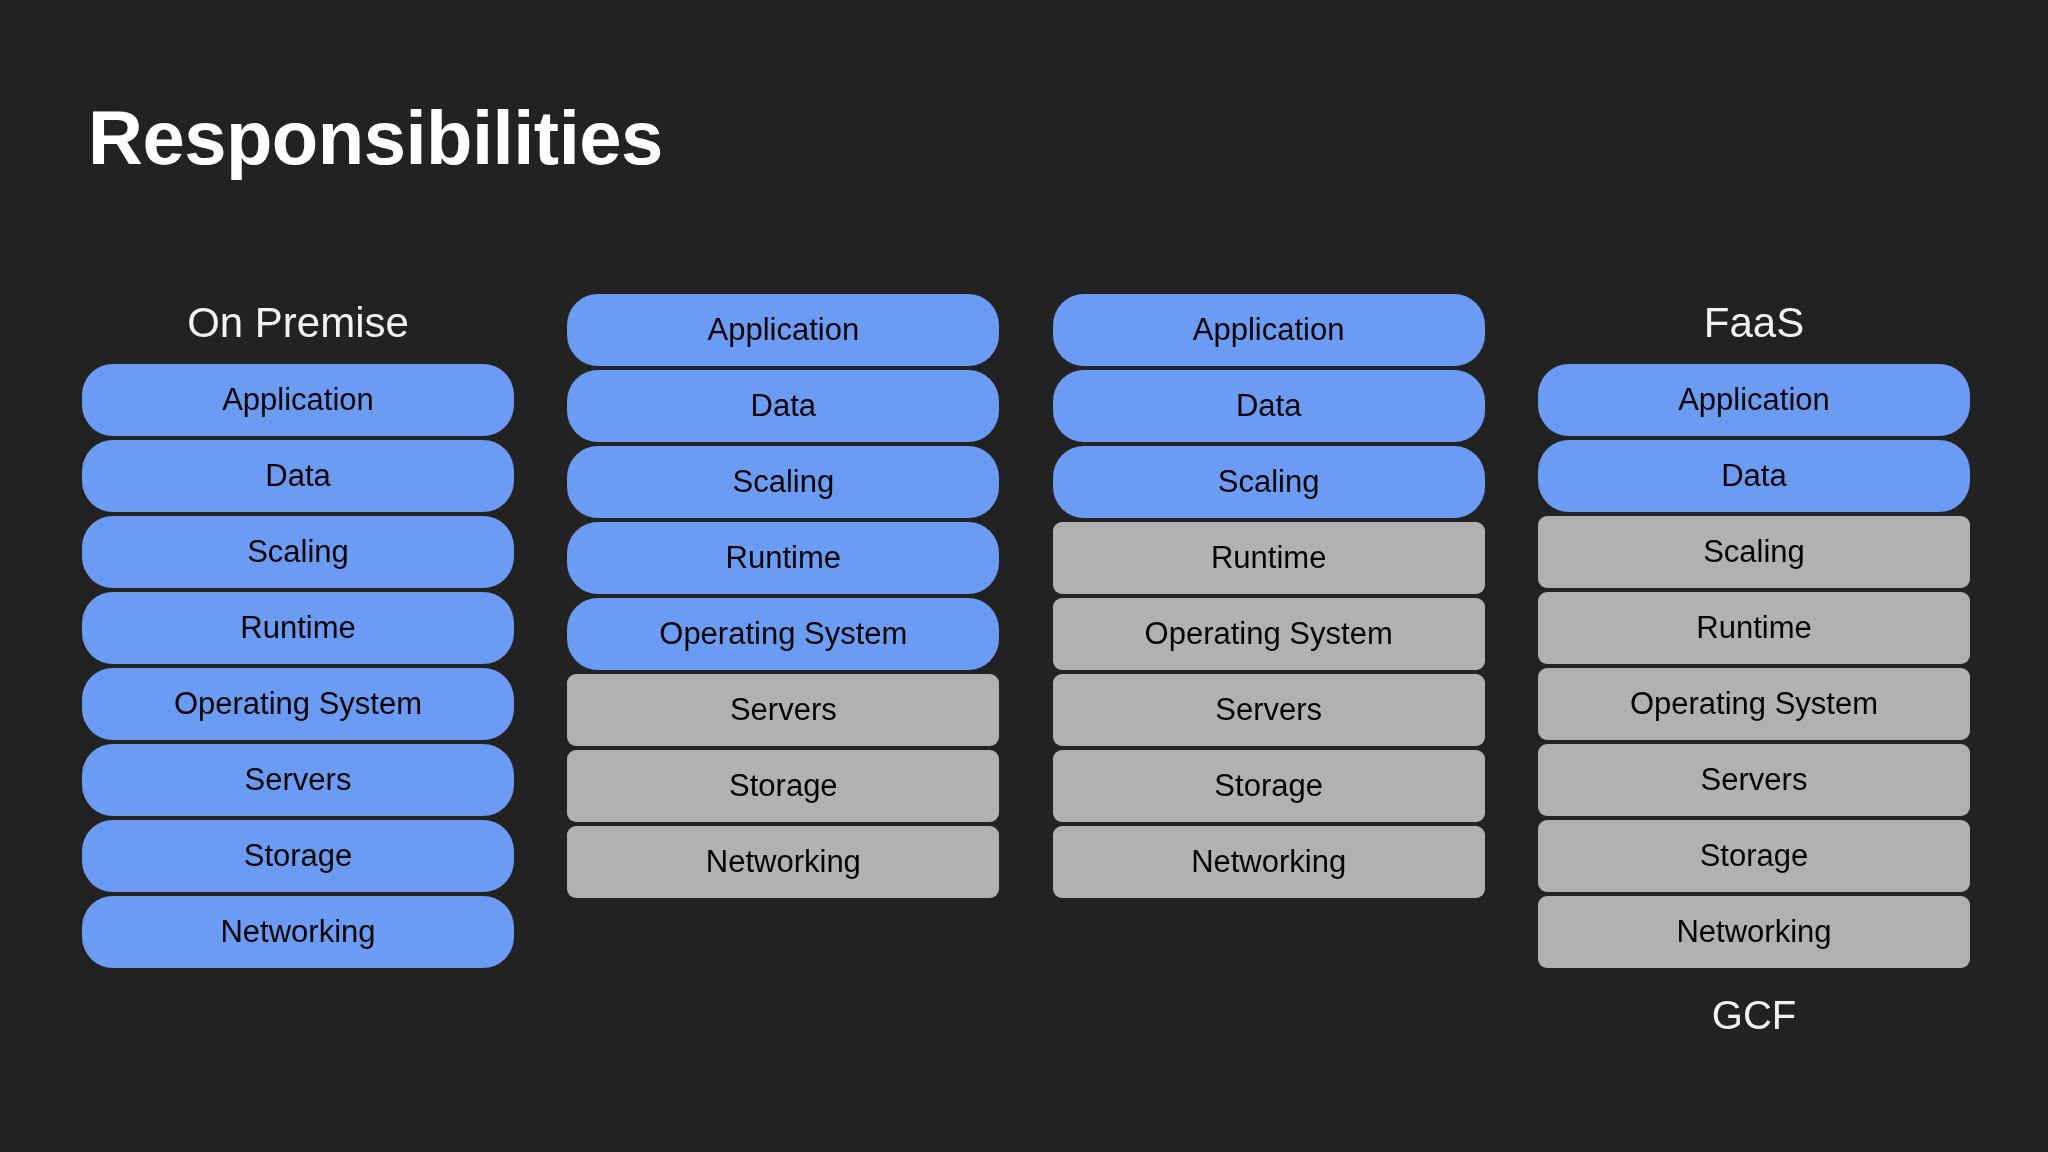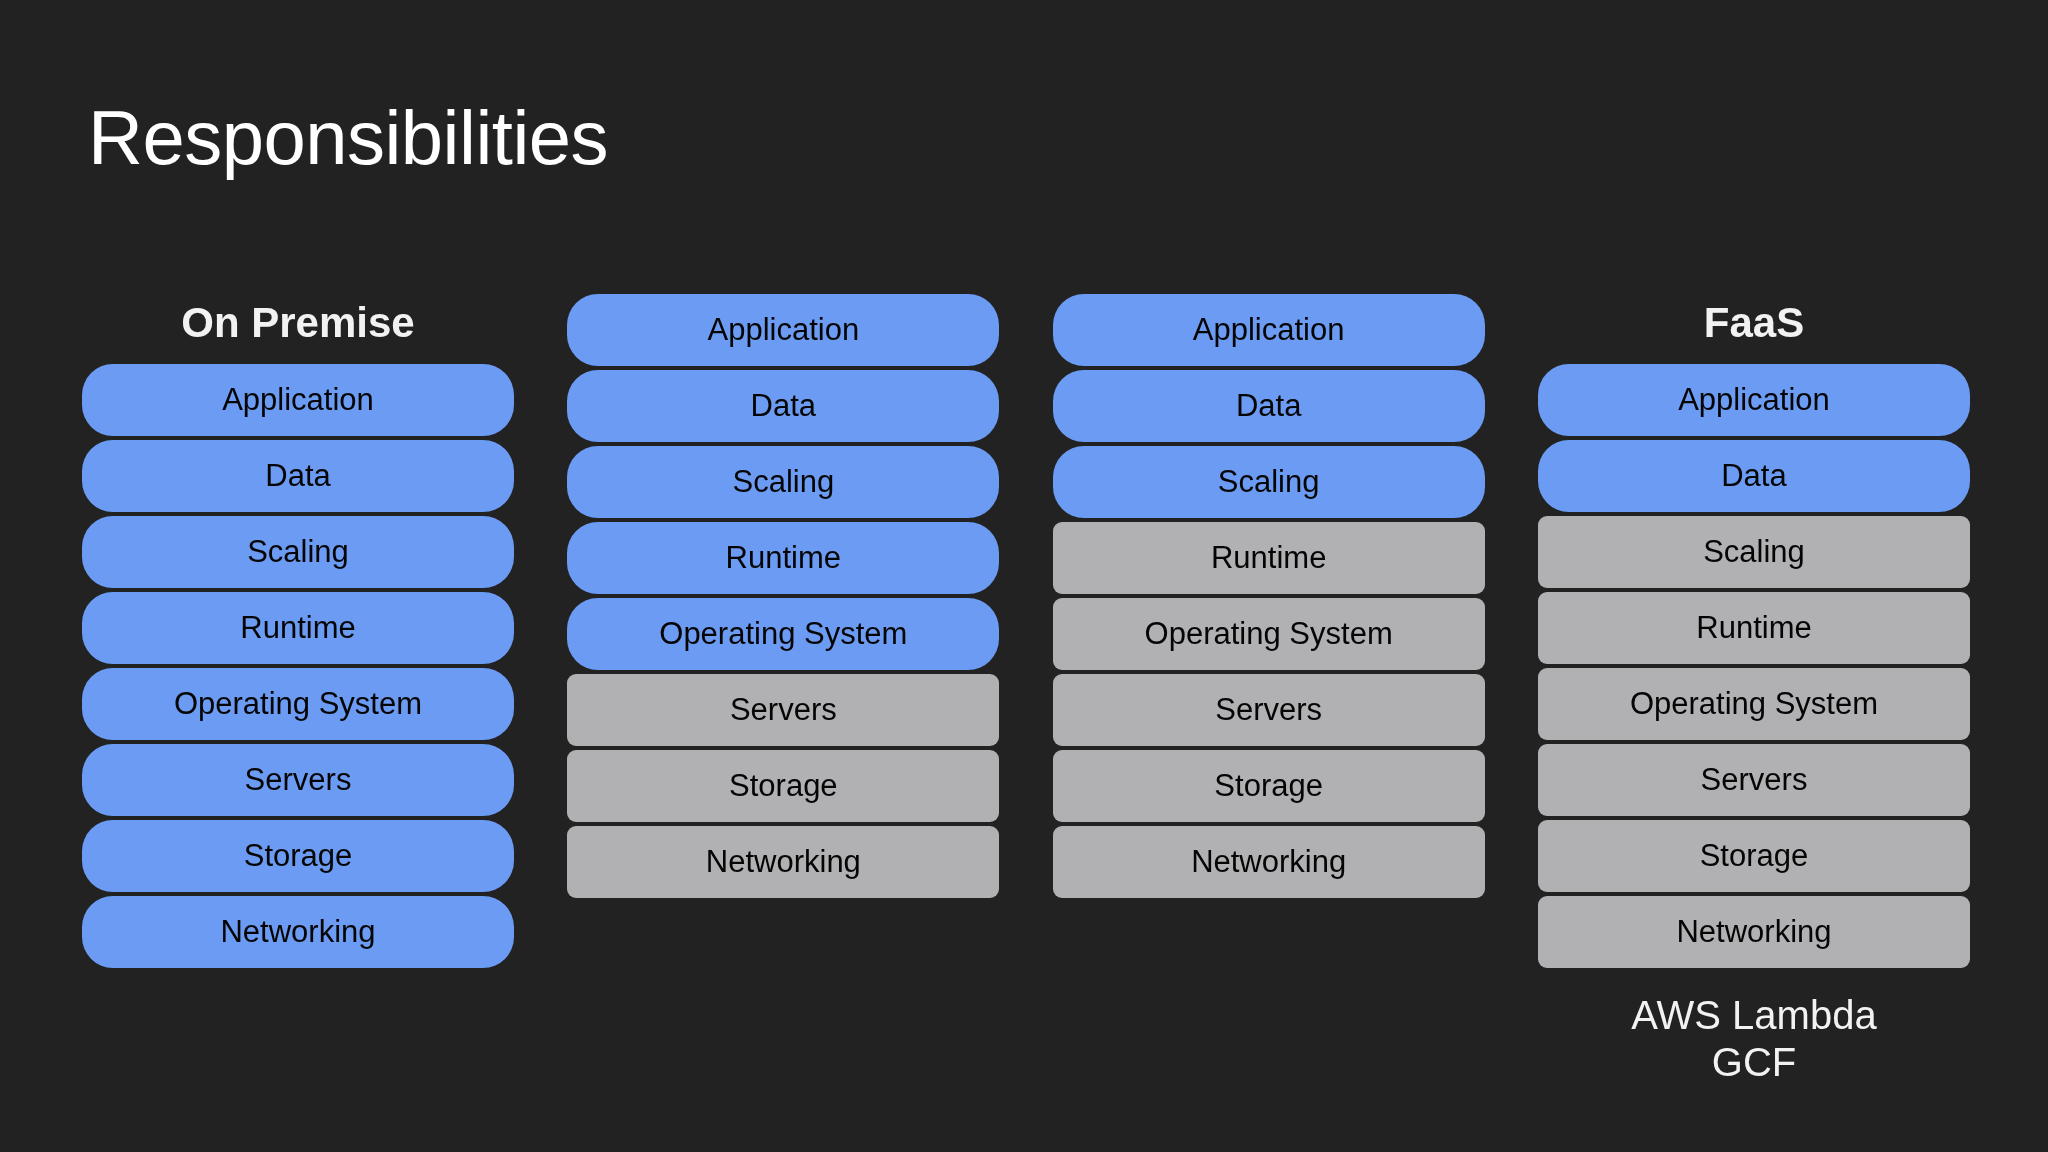--- a/index.html
+++ b/index.html
@@ -19,21 +19,21 @@
     inset: 0;
     background: #222222;
   }
   #slide-title {
     position: absolute;
     left: 88px;
     top: 100px;
     font-size: 76px;
     line-height: 1;
     color: #ffffff;
-    font-weight: 400;
+    font-weight: 700;
     letter-spacing: -0.5px;
     white-space: nowrap;
   }
   #columns {
     position: absolute;
     left: 82px;
     top: 288px;
     width: 1888px;
     display: flex;
     flex-direction: row;
@@ -44,21 +44,21 @@
     display: flex;
     flex-direction: column;
   }
   .col-header {
     height: 70px;
     color: #f2f2f2;
     font-size: 42px;
     line-height: 70px;
     text-align: center;
     white-space: nowrap;
-    font-weight: 700;
+    font-weight: 400;
   }
   .stack {
     display: flex;
     flex-direction: column;
     gap: 4px;
     margin-top: 6px;
   }
   .layer {
     height: 72px;
     border-radius: 9px;
@@ -150,19 +150,18 @@
           <div class="layer owned" style="background: rgb(107, 155, 242);">Application</div>
           <div class="layer owned" style="background: rgb(107, 155, 242);">Data</div>
           <div class="layer managed" style="background: rgb(177, 177, 179);">Scaling</div>
           <div class="layer managed" style="background: rgb(177, 177, 179);">Runtime</div>
           <div class="layer managed" style="background: rgb(177, 177, 179);">Operating System</div>
           <div class="layer managed" style="background: rgb(177, 177, 179);">Servers</div>
           <div class="layer managed" style="background: rgb(177, 177, 179);">Storage</div>
           <div class="layer managed" style="background: rgb(177, 177, 179);">Networking</div>
         </div>
         <div class="col-footer">
-          <span class="fline">AWS Lambda</span>
           <span class="fline">GCF</span>
         </div>
       </div>
     </div>
 
 </div>
 
 </body></html>

